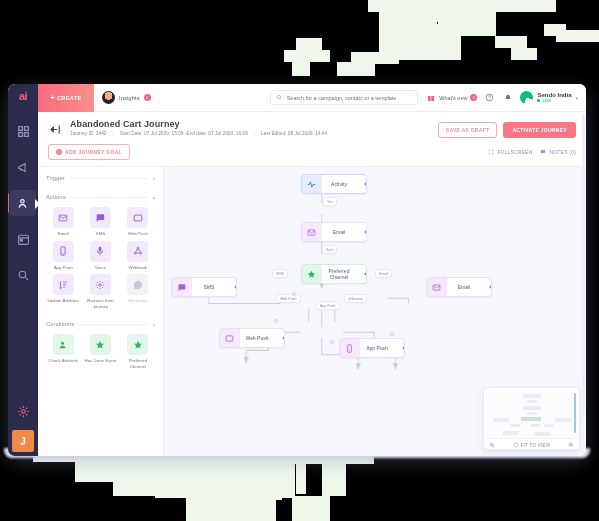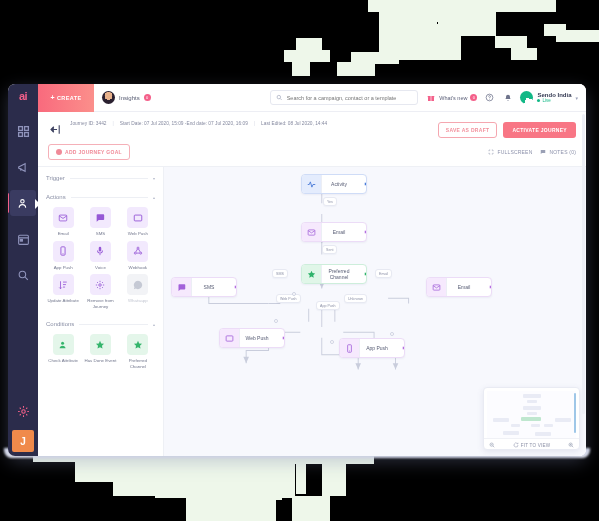--- a/index.html
+++ b/index.html
@@ -371,20 +371,21 @@
     <div id="pagehead">
       <div id="head-row">
         <div id="back-btn">
           <svg viewBox="0 0 24 24" fill="none" stroke="#3d4160" stroke-width="2.2" width="13" height="13">
               <path d="M17 4v16" stroke-width="2"></path>
               <path d="M13 12H3"></path>
               <path d="M7 7l-5 5 5 5" fill="#3d4160" stroke="#3d4160"></path>
             </svg>
         </div>
         <div>
+          <div id="journey-title">Abandoned Cart Journey</div>
           <div id="journey-meta">
             <span>Journey ID: 3442</span>
             <span class="meta-sep">|</span>
             <span>Start Date: 07 Jul 2020, 15:09 -End date: 07 Jul 2020, 16:09</span>
             <span class="meta-sep">|</span>
             <span>Last Edited: 08 Jul 2020, 14:44</span>
           </div>
         </div>
         <div id="head-actions">
           <button id="save-draft">SAVE AS DRAFT</button>

